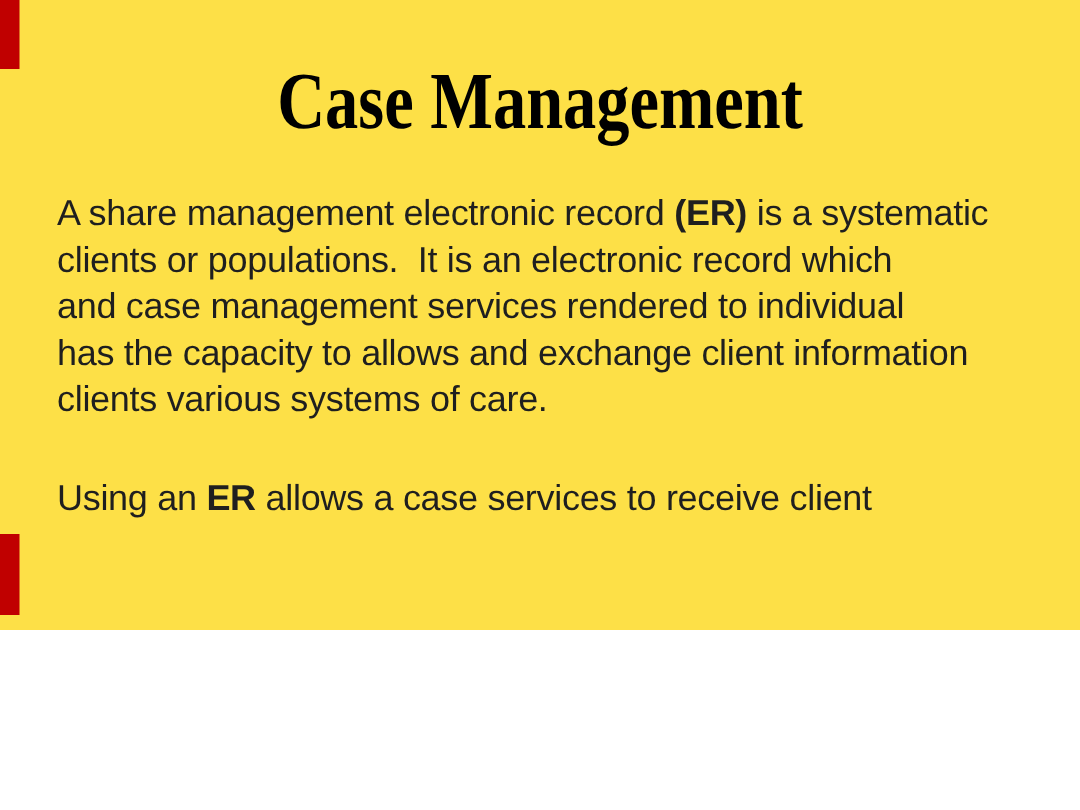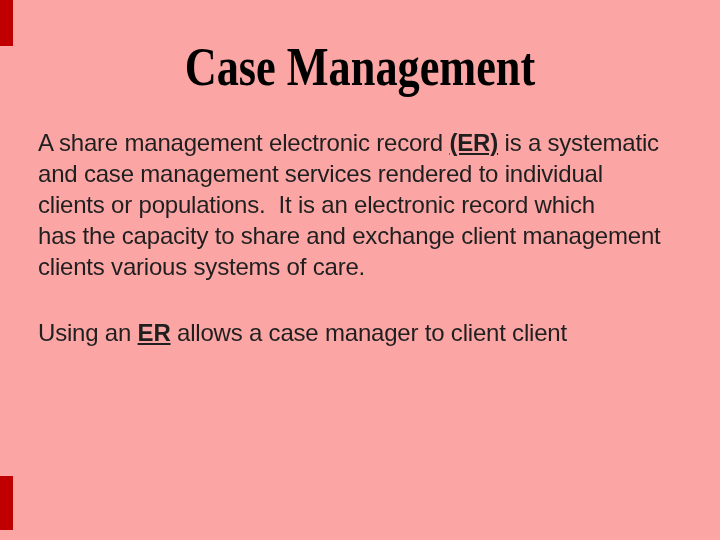--- a/index.html
+++ b/index.html
@@ -3,22 +3,22 @@
 <meta charset="utf-8">
 <style>
   html, body {
     margin: 0;
     padding: 0;
     background: #ffffff;
   }
   .slide {
     position: relative;
     width: 720px;
-    height: 540px;
-    background: #fca5a5;
+    height: 420px;
+    background: #fde047;
     overflow: hidden;
     font-family: "Liberation Sans", sans-serif;
   }
   .accent {
     position: absolute;
     left: 0;
     width: 13px;
   }
   .accent-top {
     top: 0;
@@ -56,40 +56,39 @@
     color: #1f1f1f;
   }
   .para + .para {
     margin-top: 35px;
   }
   .line {
     white-space: pre; 
   }
   .bold {
     font-weight: bold;
-    text-decoration: underline;
   }
 </style>
 </head>
 <body>
 
 <div class="slide">
 
   <div class="accent accent-top" style="background-color: rgb(192, 0, 0);"></div>
 
   <div class="accent accent-bottom" style="background-color: rgb(192, 0, 0);"></div>
 
   <h1 class="title">Case Management</h1>
 
   <div class="body-text">
     <div class="para">
         <div class="line"><span>A share management electronic record </span><span class="bold">(ER)</span><span> is a systematic</span></div>
+        <div class="line"><span>clients or populations.  It is an electronic record which</span></div>
         <div class="line"><span>and case management services rendered to individual</span></div>
-        <div class="line"><span>clients or populations.  It is an electronic record which</span></div>
-        <div class="line"><span>has the capacity to share and exchange client management</span></div>
+        <div class="line"><span>has the capacity to allows and exchange client information</span></div>
         <div class="line"><span>clients various systems of care.</span></div>
       </div>
     <div class="para">
-        <div class="line"><span>Using an </span><span class="bold">ER</span><span> allows a case manager to client client</span></div>
+        <div class="line"><span>Using an </span><span class="bold">ER</span><span> allows a case services to receive client</span></div>
       </div>
   </div>
 
 </div>
 
 </body></html>

